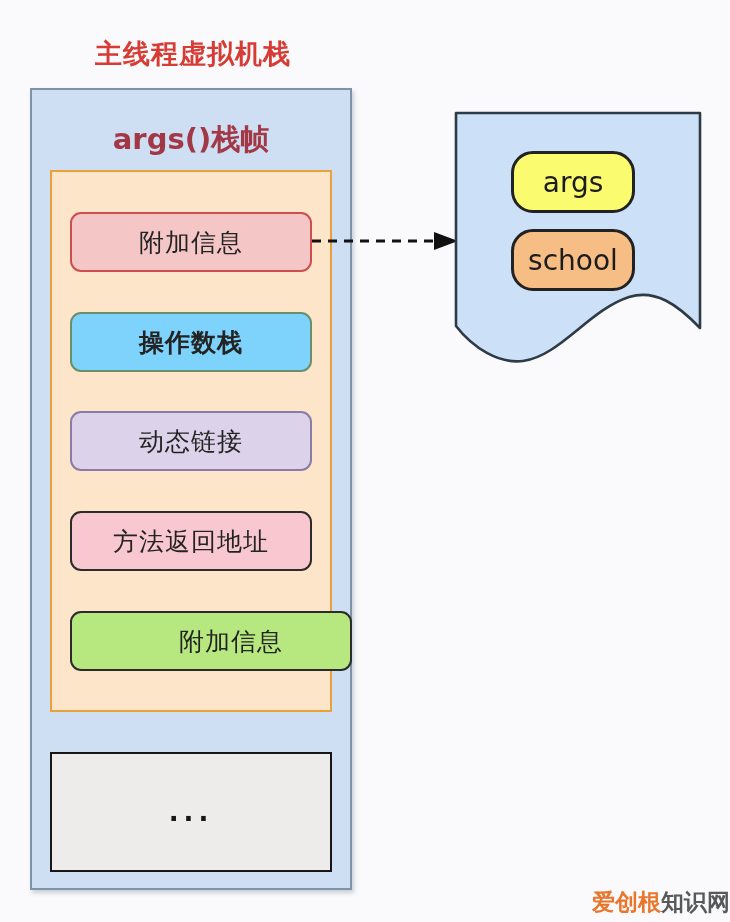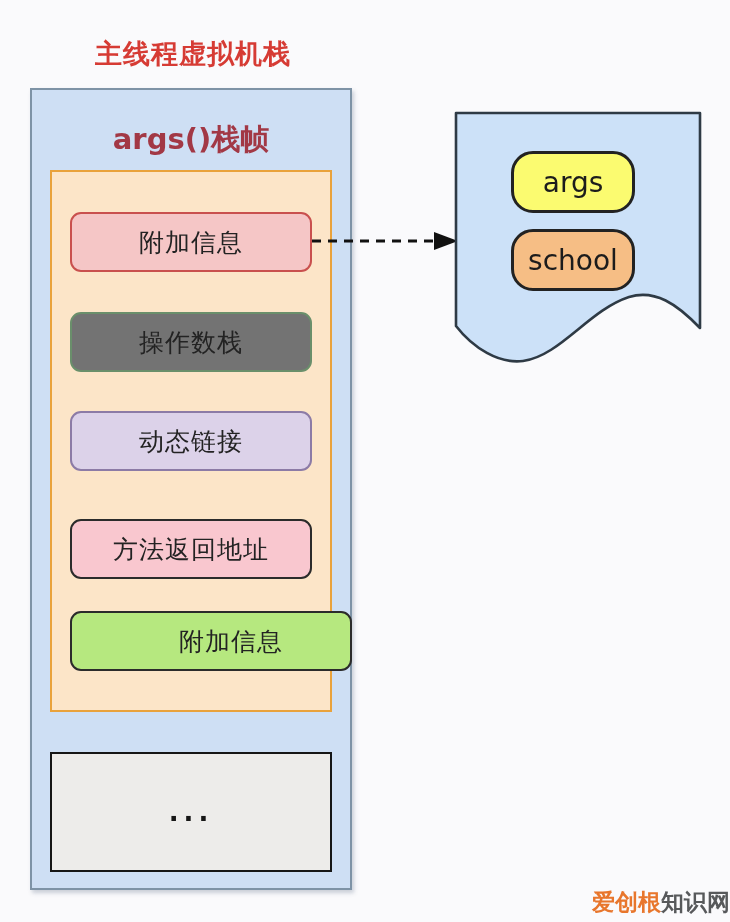--- a/index.html
+++ b/index.html
@@ -35,23 +35,23 @@
   }
   .item-box {
     position: absolute; left: 18px;
     width: 238px; height: 56px;
     border-radius: 11px;
     display: flex; align-items: center; justify-content: center;
     font-size: 25px; color: #232323;
     letter-spacing: 1px;
   }
   .box-local   { top: 40px;  background: #f5c6c6; border: 2px solid #c9504e; }
-  .box-operand { top: 140px; background: #737373; border: 2px solid #6a8f6b; }
+  .box-operand { top: 140px; background: #7dd3fc; border: 2px solid #6a8f6b; font-weight: bold; }
   .box-dynlink { top: 239px; background: #dcd2e9; border: 2px solid #8c7ba6; }
-  .box-retaddr { top: 347px; background: #f9c7cf; border: 2px solid #2b2b2b; }
+  .box-retaddr { top: 339px; background: #f9c7cf; border: 2px solid #2b2b2b; }
   .box-extra   { top: 439px; background: #b6e87f; border: 2px solid #2b2b2b; padding-left: 40px; }
   .more-box {
     position: absolute; left: 18px; top: 662px;
     width: 278px; height: 116px;
     background: #edecea;
     border: 2px solid #161616;
     display: flex; align-items: center; justify-content: center;
     font-size: 26px; font-weight: bold; color: #161616;
     letter-spacing: 5px;
   }

